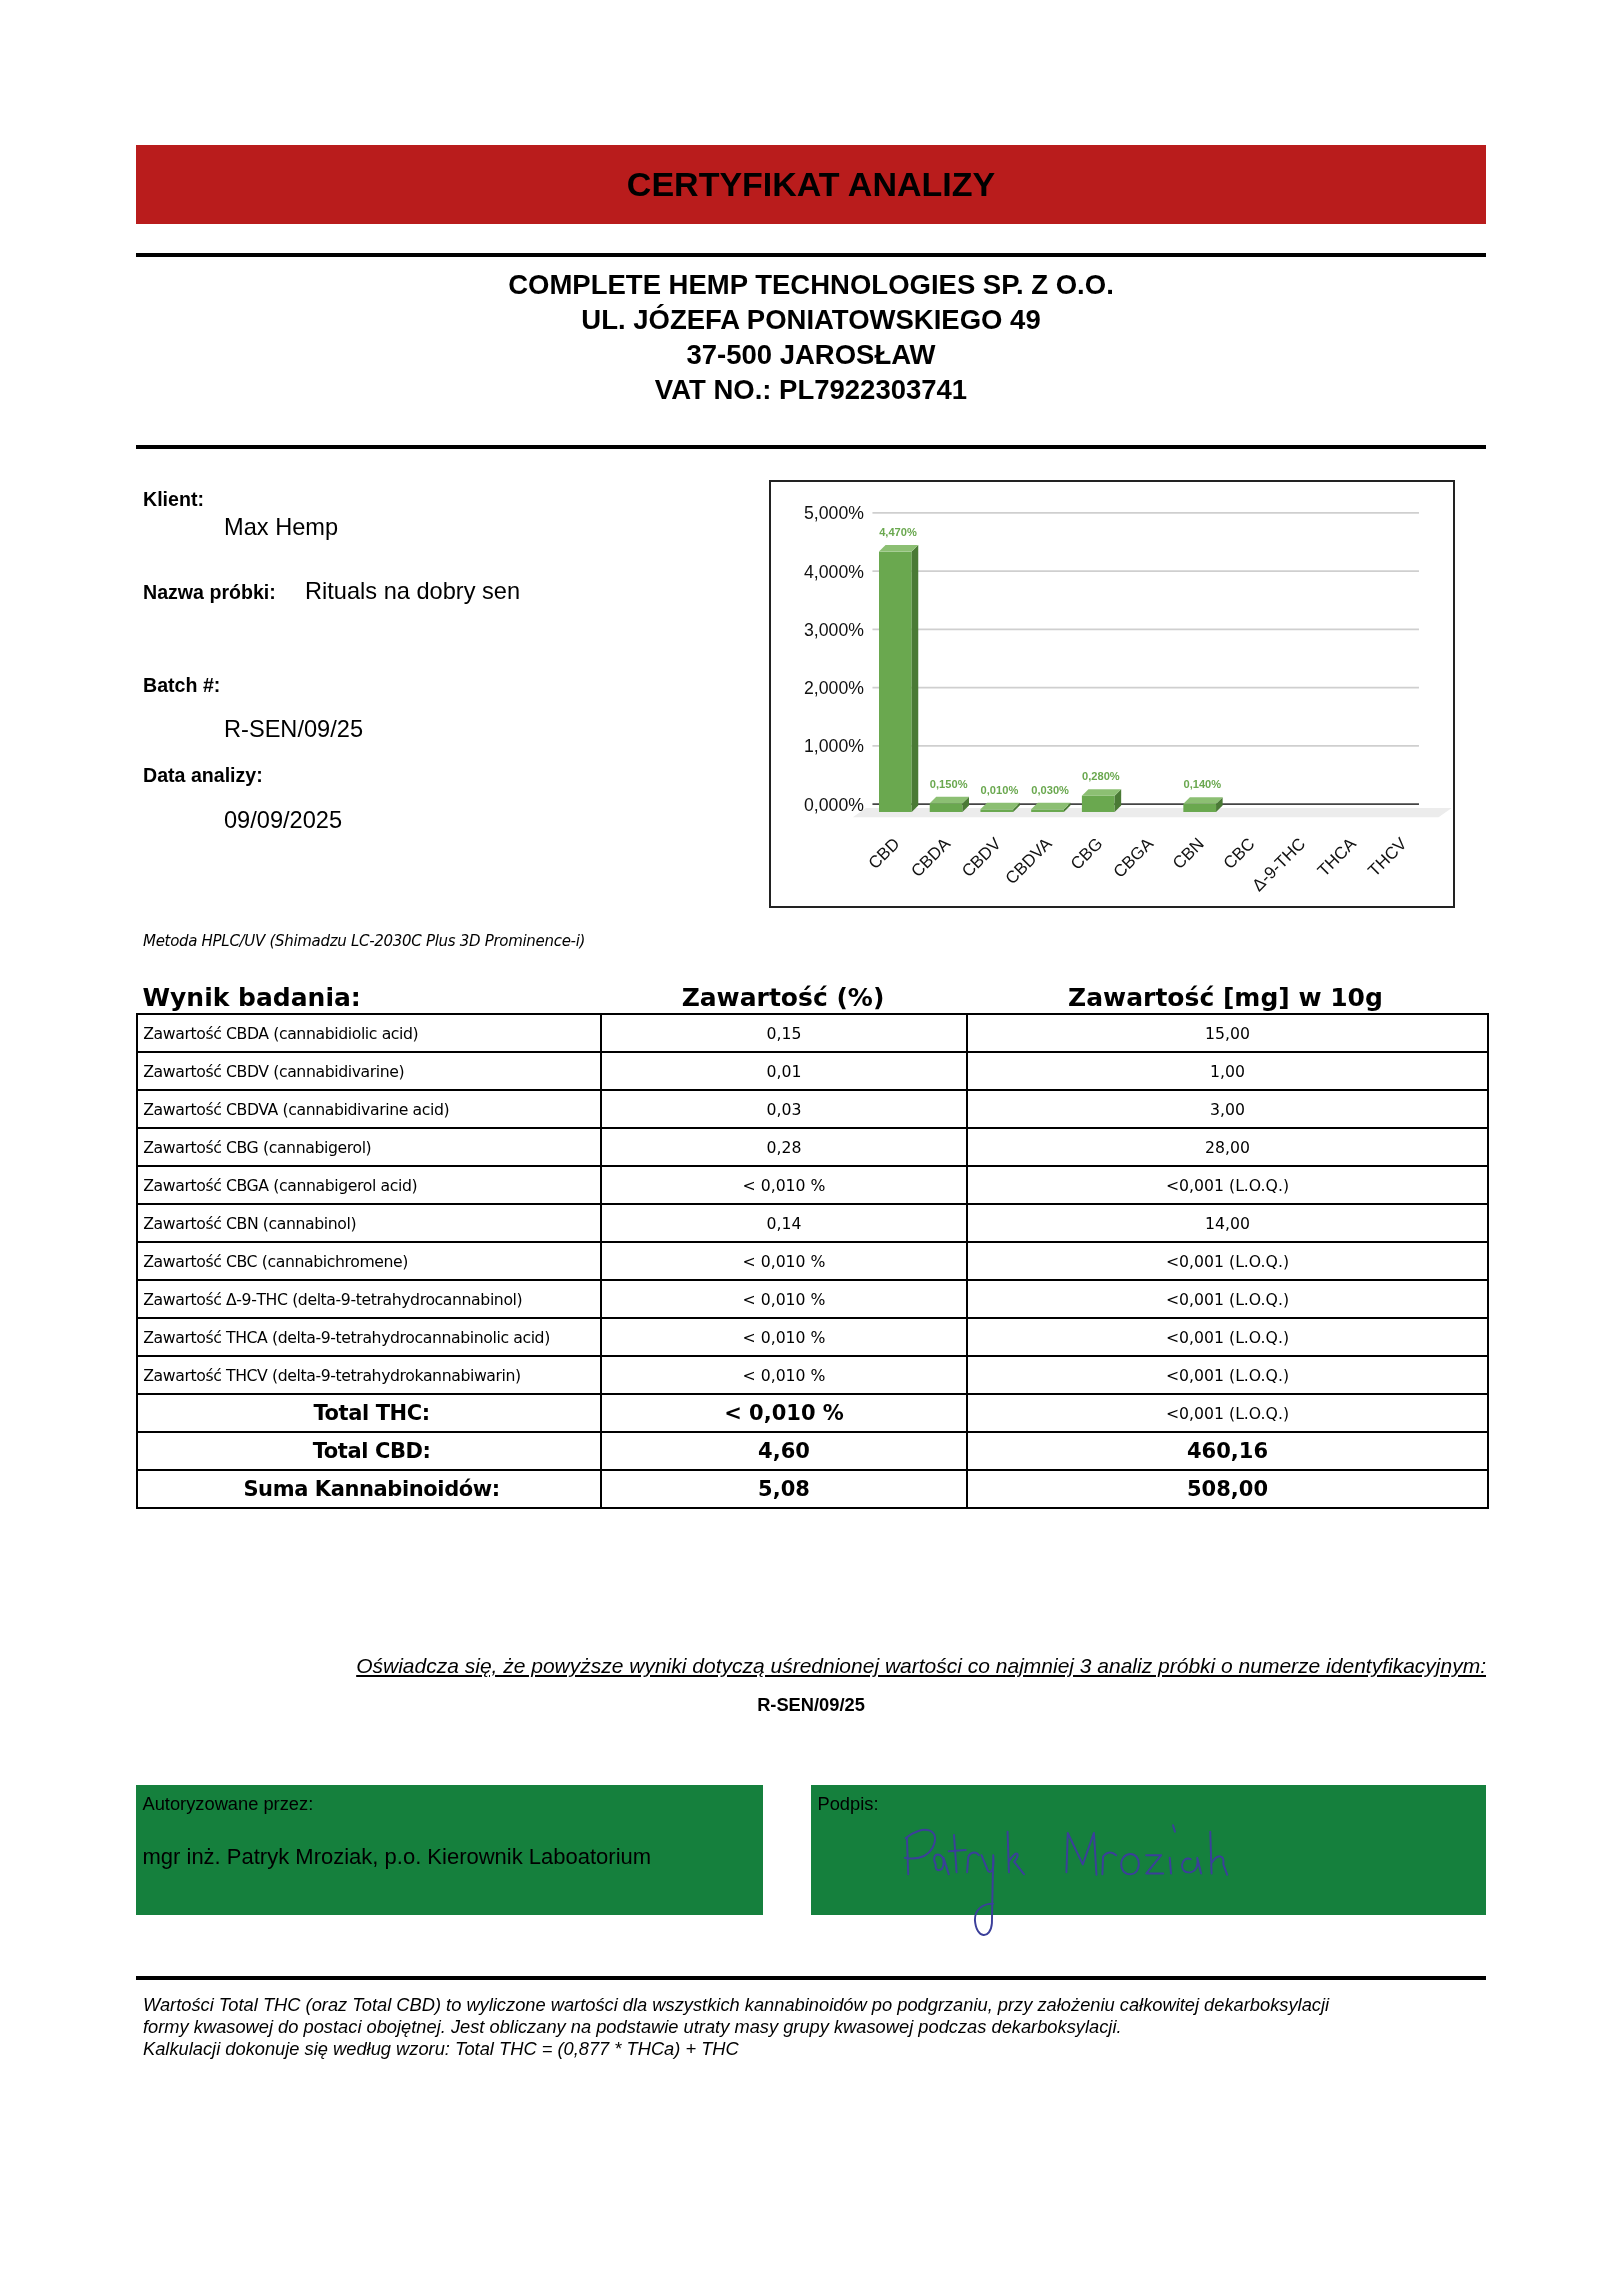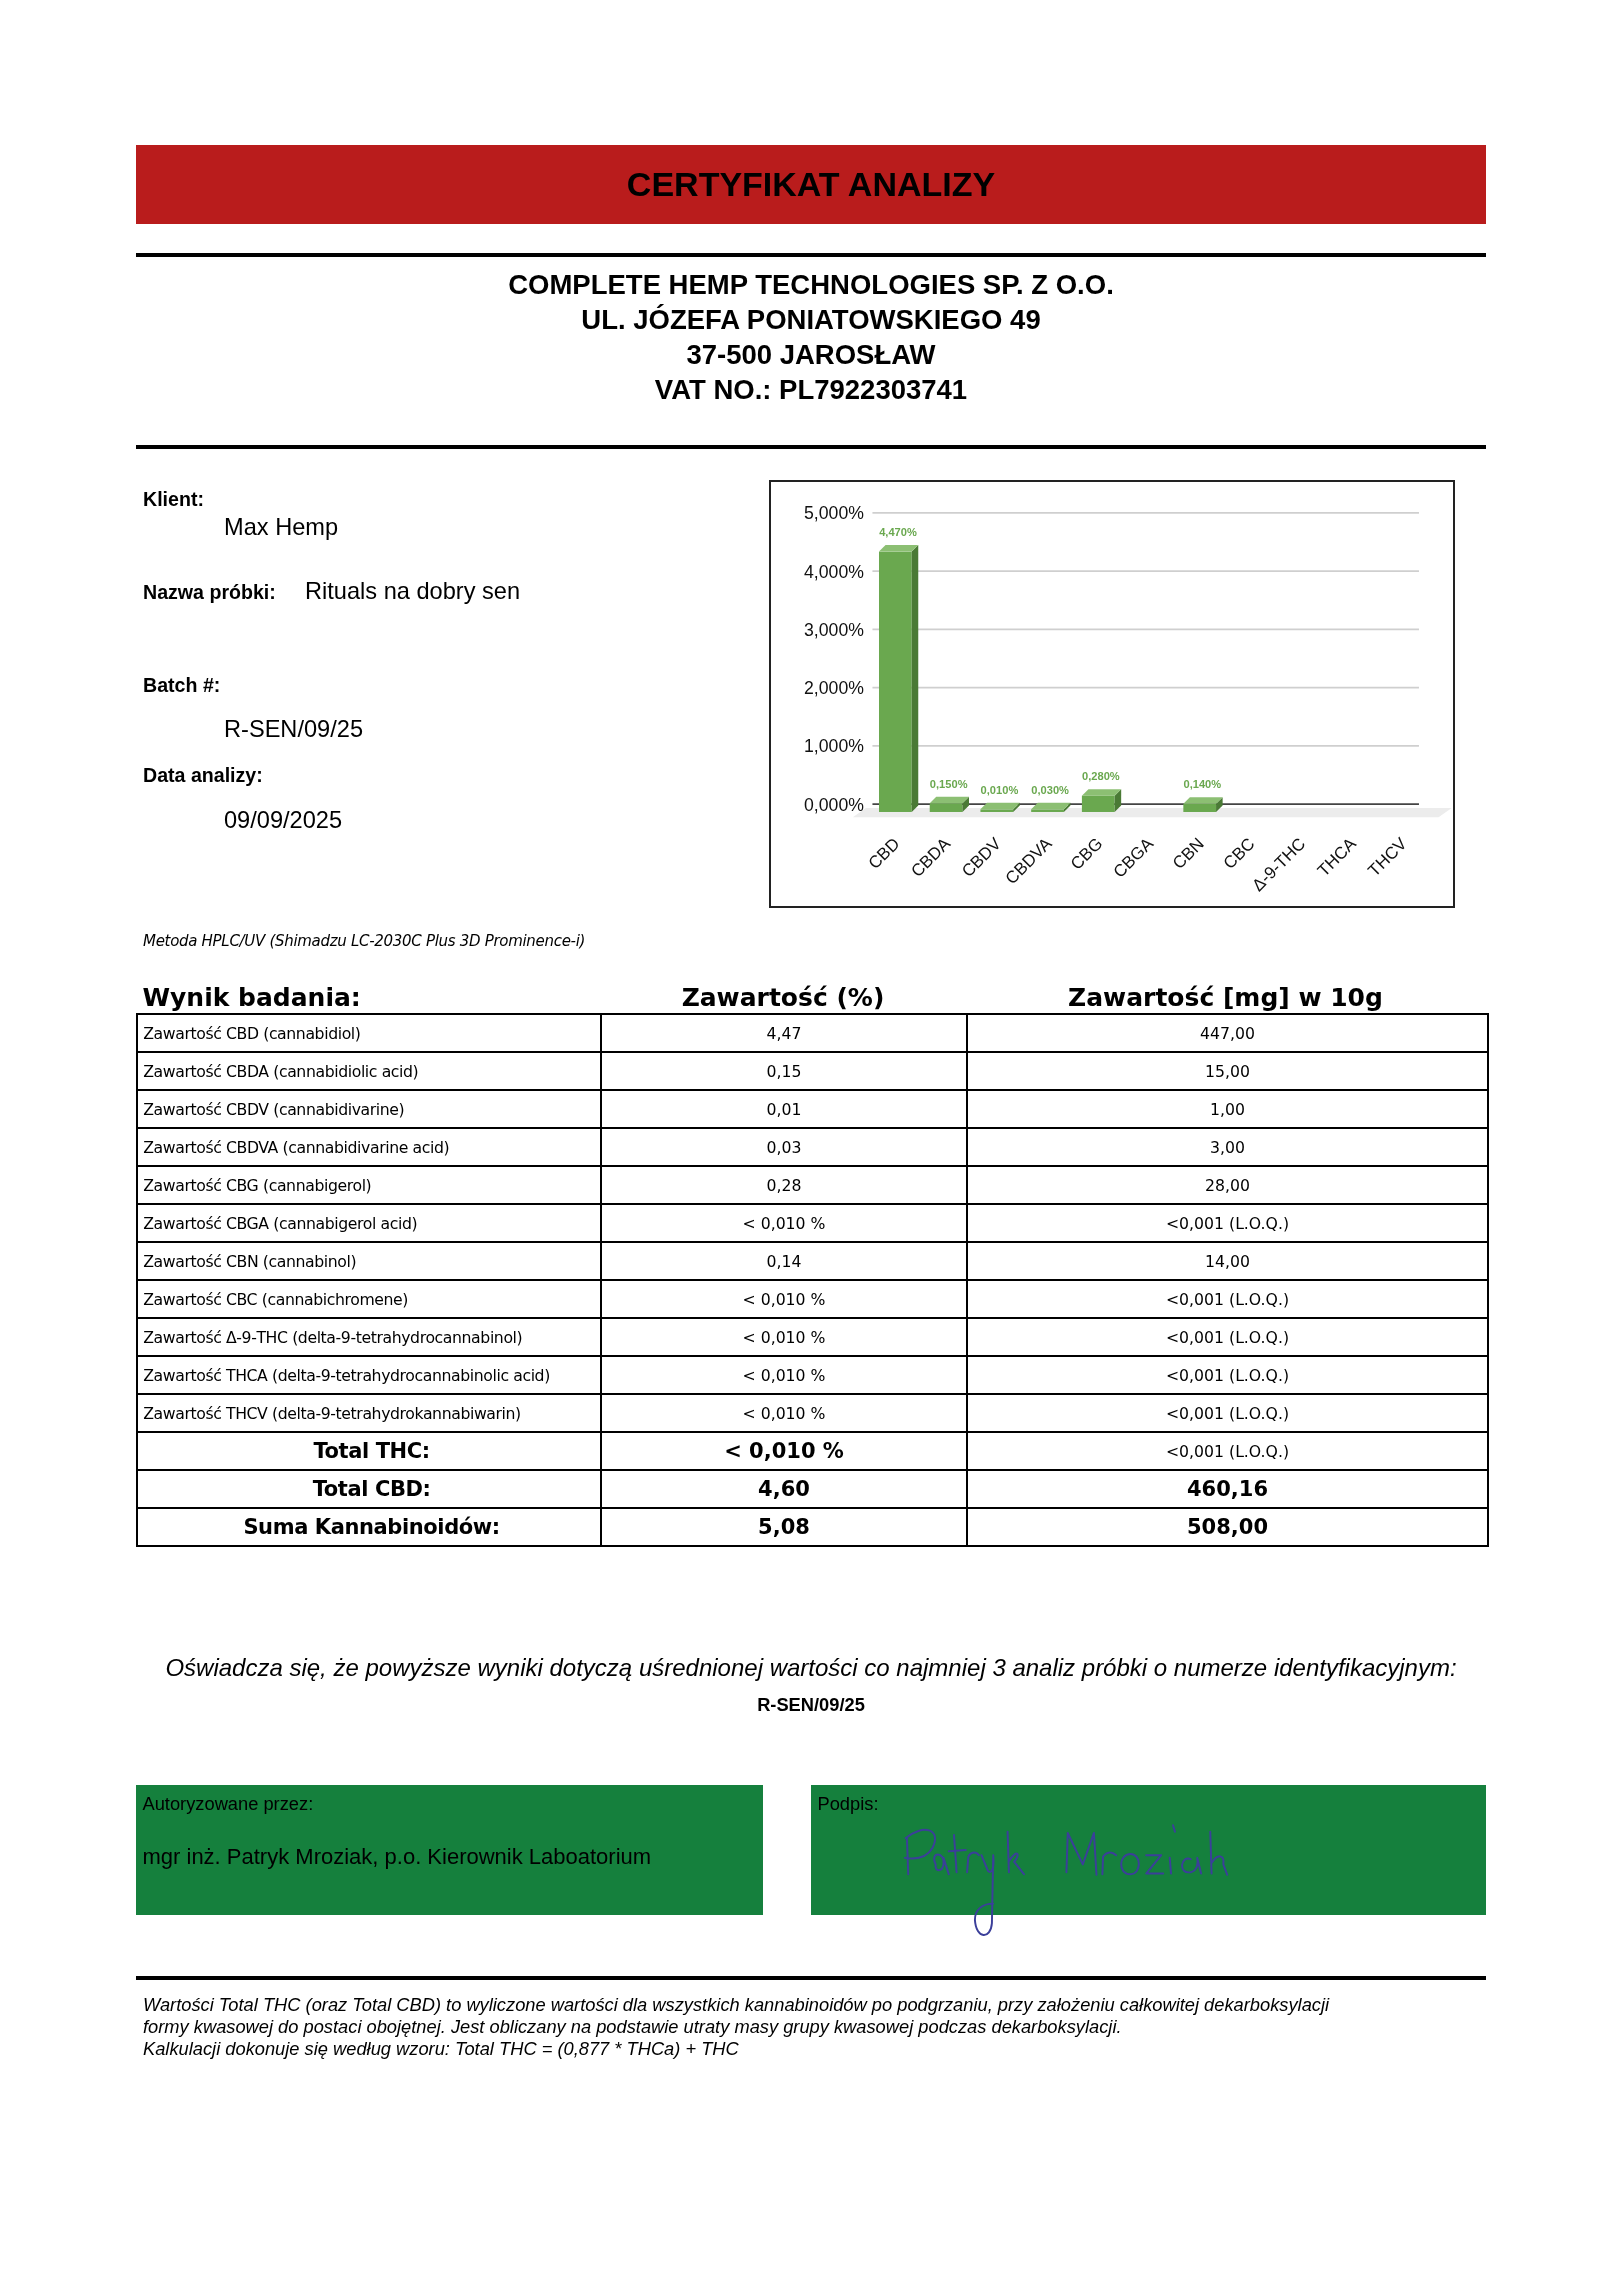--- a/index.html
+++ b/index.html
@@ -34,21 +34,21 @@
   .th { position: absolute; top: 0; font-family: "DejaVu Sans", sans-serif; font-weight: bold; font-size: 25px; }
   table.results { position: absolute; left: 136px; top: 1013px; width: 1350px; border-collapse: collapse;
                   table-layout: fixed; font-family: "DejaVu Sans", sans-serif; }
   table.results td { border: 2px solid #000; height: 36px; padding: 0; font-size: 15.7px; }
   table.results td.name { padding-left: 5.2px; text-align: left; letter-spacing: -0.4px; }
   table.results td.num { text-align: center; }
   table.results tr.total td { font-weight: bold; font-size: 21px; text-align: center; margin-left: 28px; }
   table.results tr.total td.loq { font-weight: normal; font-size: 15.7px; }
 
   
-  .decl { left: 136px; top: 1654px; width: 1350px; text-align: center; font-style: italic; font-size: 24px; }
+  .decl { left: 136px; top: 1654px; width: 1350px; text-align: right; font-style: italic; font-size: 21px; text-decoration: underline; }
   .decl-id { left: 136px; top: 1694px; width: 1350px; text-align: center; font-weight: bold; font-size: 18.3px; }
 
   
   .sig-box { top: 1785px; height: 130px; background: #15803d; }
   .sig-left { left: 136px; width: 627px; }
   .sig-right { left: 811px; width: 675px; }
   .sig-label { position: absolute; left: 6.5px; top: 7.9px; font-size: 18.3px; }
   .sig-name { position: absolute; left: 6.5px; top: 59px; font-size: 22px; }
   .sig-svg { left: 903px; top: 1812px; }
 
@@ -147,25 +147,20 @@
 </div>
 
 <table class="results">
   <colgroup>
     <col style="width:464px">
       <col style="width:366px">
       <col style="width:521px">
   </colgroup>
   <tbody id="results-body">
       <tr>
-        <td class="name">Zawartość CBD (cannabidiol)</td>
-        <td class="num">4,47</td>
-        <td class="num">447,00</td>
-      </tr>
-      <tr>
         <td class="name">Zawartość CBDA (cannabidiolic acid)</td>
         <td class="num">0,15</td>
         <td class="num">15,00</td>
       </tr>
       <tr>
         <td class="name">Zawartość CBDV (cannabidivarine)</td>
         <td class="num">0,01</td>
         <td class="num">1,00</td>
       </tr>
       <tr>

